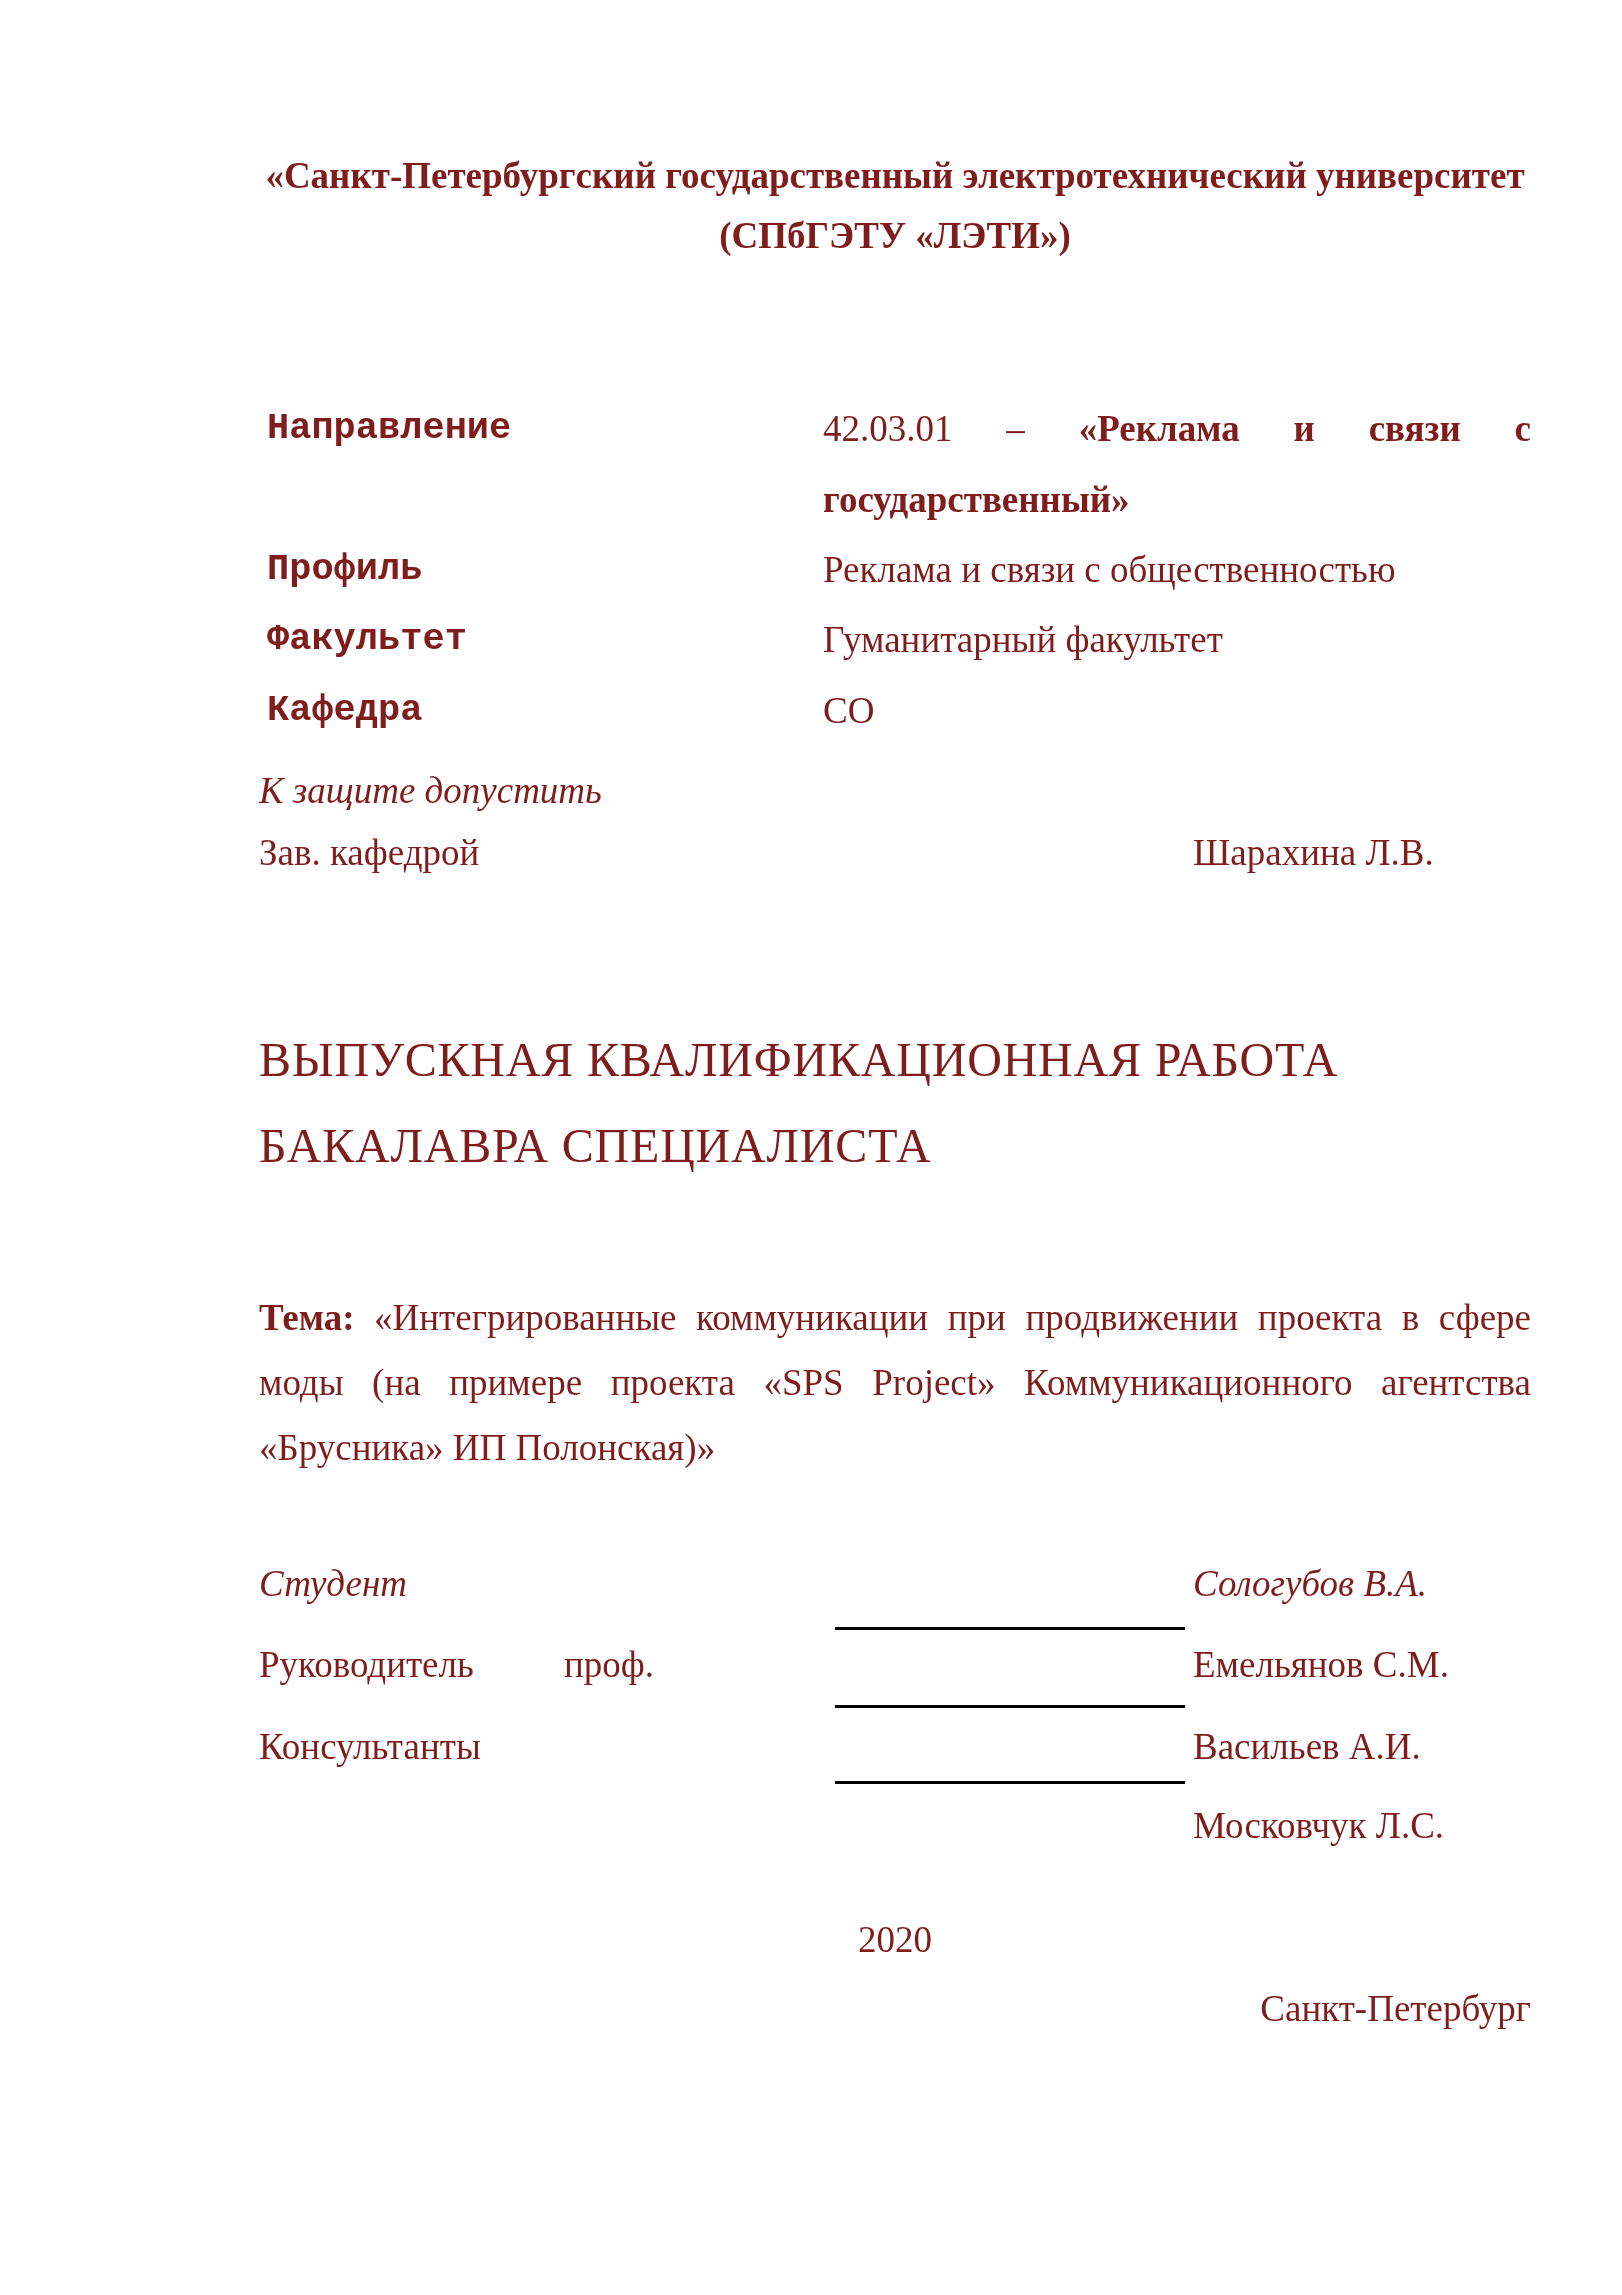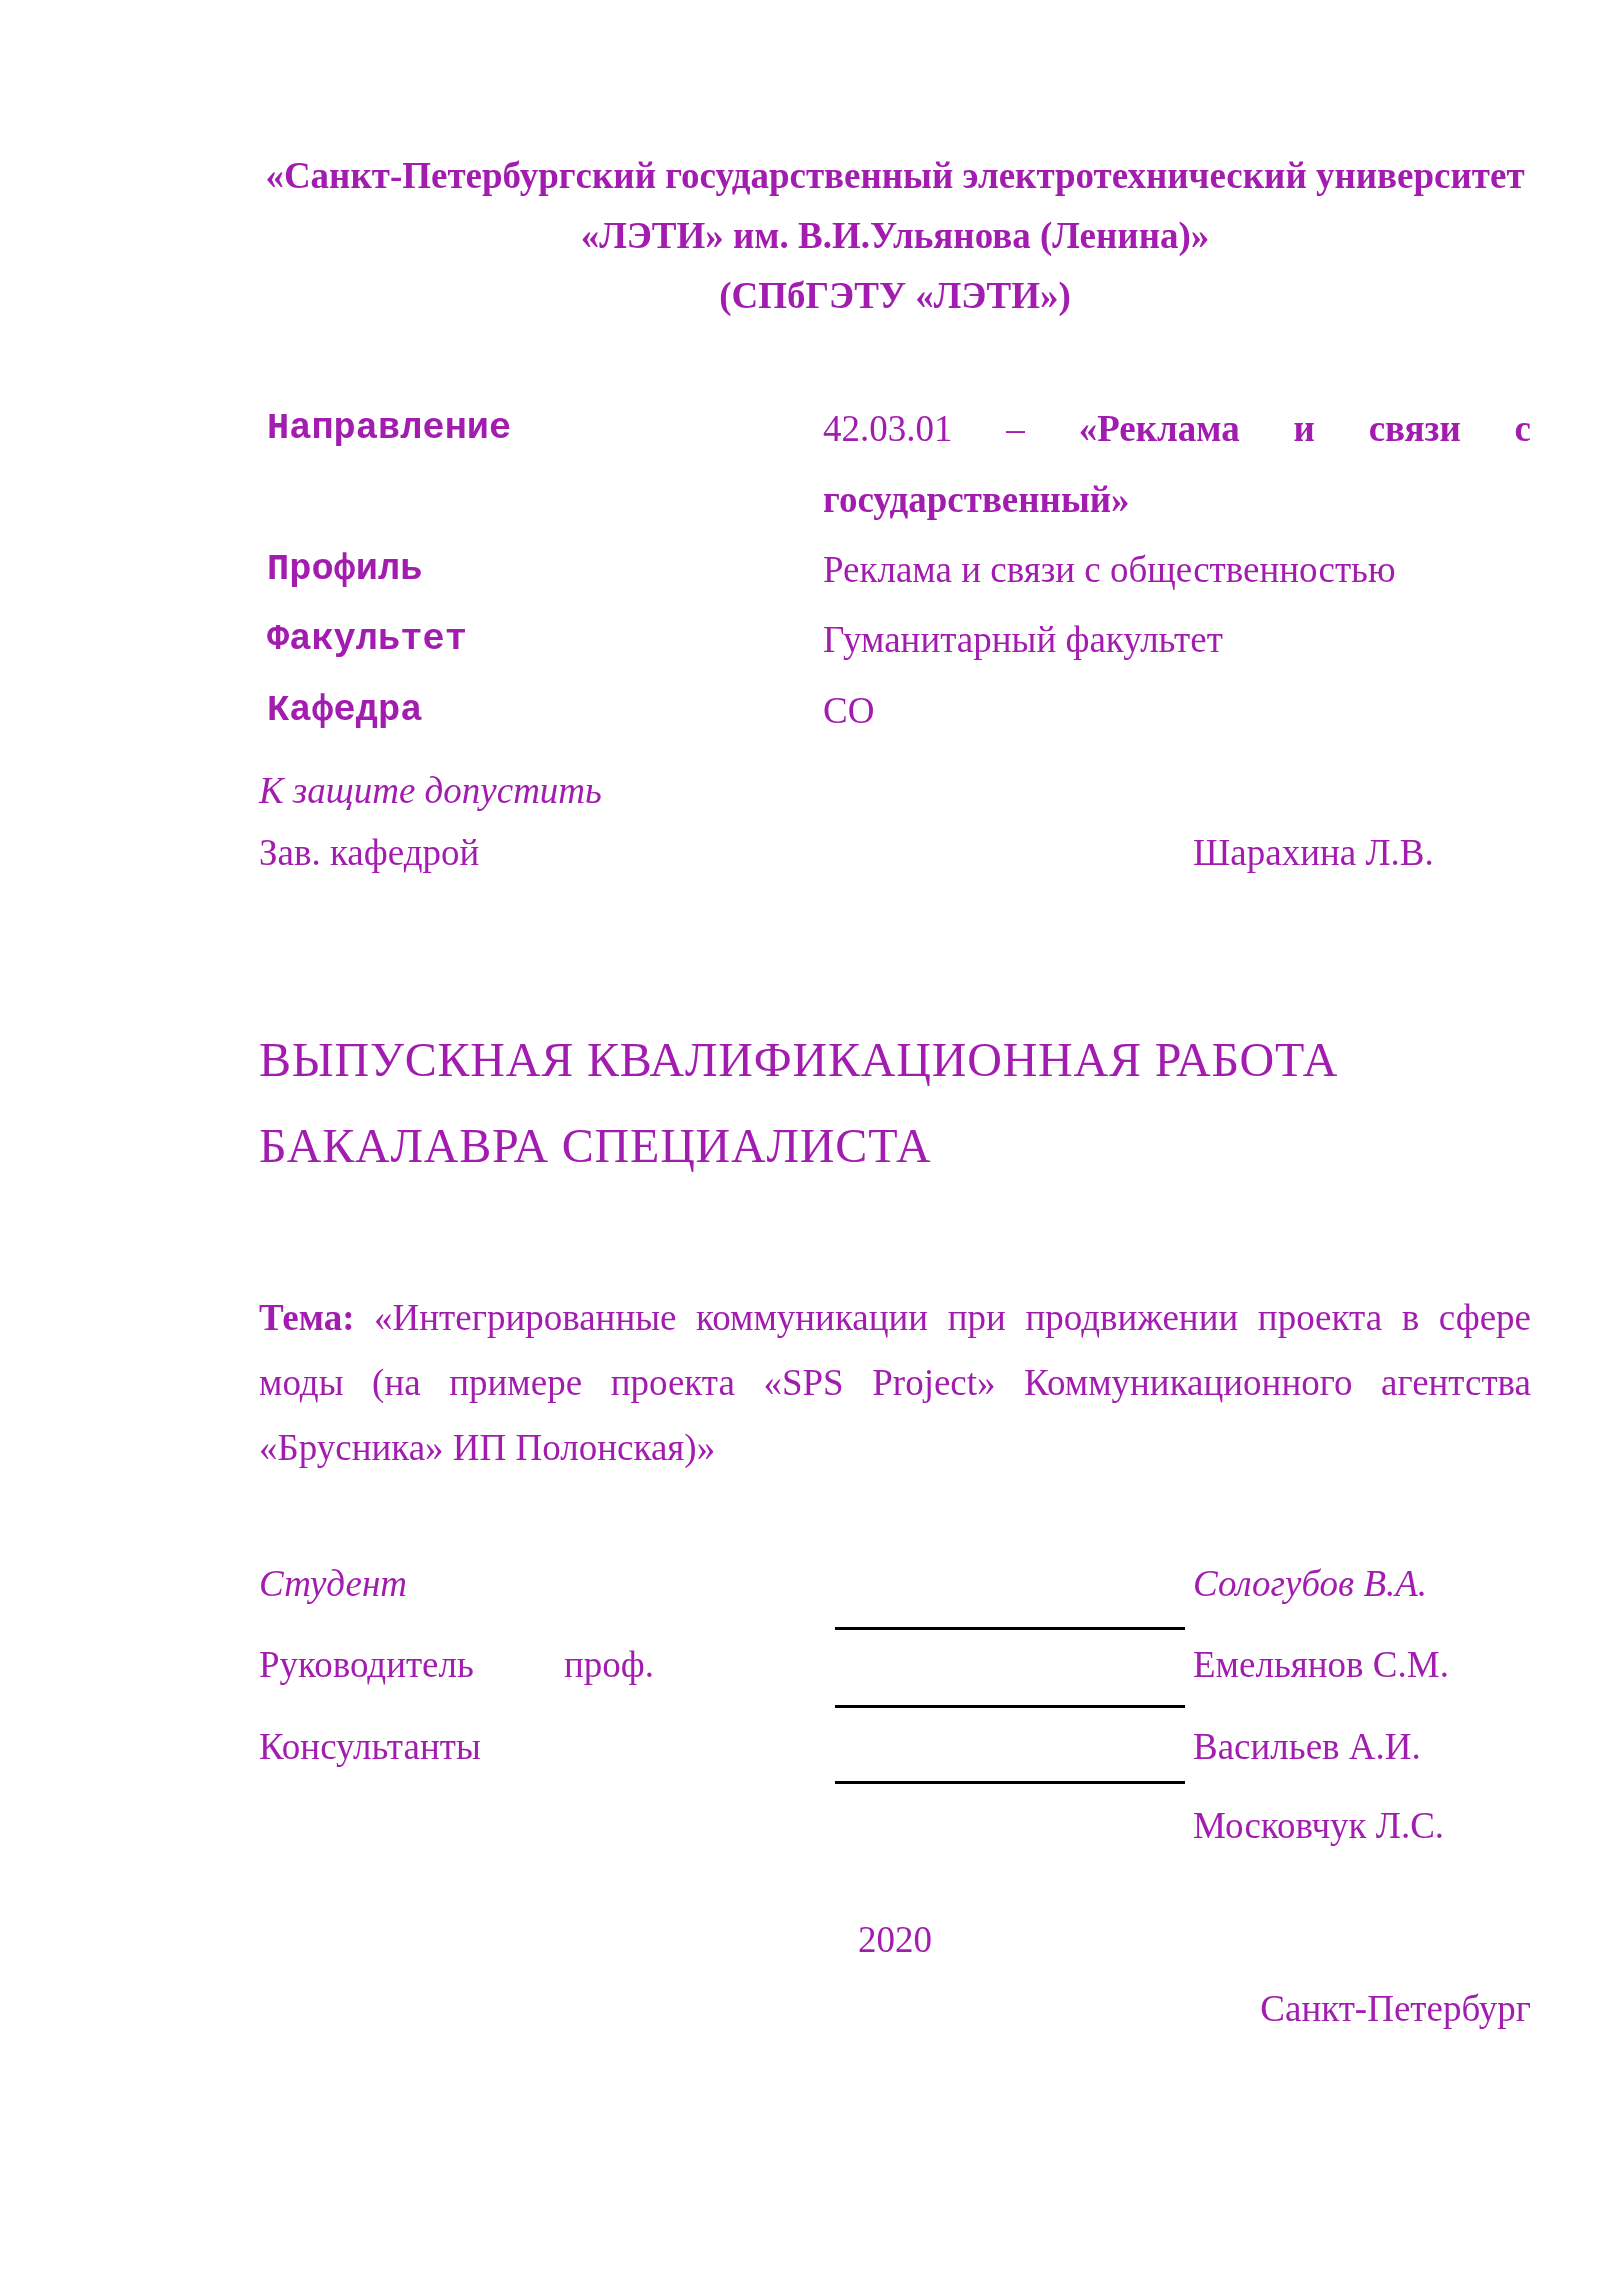--- a/index.html
+++ b/index.html
@@ -6,21 +6,21 @@
     margin: 0;
     padding: 0;
     background: #e8e8e8;
   }
   .page {
     position: relative;
     width: 1623px;
     height: 2295px;
     margin: 0 auto;
     background: #ffffff;
-    color: #a21caf;
+    color: #7f1d1d;
     font-family: "Liberation Serif", "DejaVu Serif", serif;
     font-size: 37px;
     overflow: hidden;
   }
   .abs { position: absolute; }
 
   
   .uni-header {
     left: 259px;
     top: 146px;
@@ -72,21 +72,20 @@
   .footer-city { left: 259px; top: 1975px; width: 1272px; text-align: right; line-height: 68px; }
   .footer-year { left: 259px; top: 1906px; width: 1272px; text-align: center; line-height: 68px; }
 </style>
 </head>
 <body>
 
 <div class="page">
 
   <div class="abs uni-header">
     <div>«Санкт-Петербургский государственный электротехнический университет</div>
-    <div>«ЛЭТИ» им. В.И.Ульянова (Ленина)»</div>
     <div>(СПбГЭТУ «ЛЭТИ»)</div>
   </div>
 
   <div class="abs detail-row" style="top:393px;">
     <span class="detail-label">Направление</span>
     <div class="detail-value">
       <div class="jline">
         <span>42.03.01</span>
         <span>–</span>
         <span class="bold">«Реклама и связи с</span>

